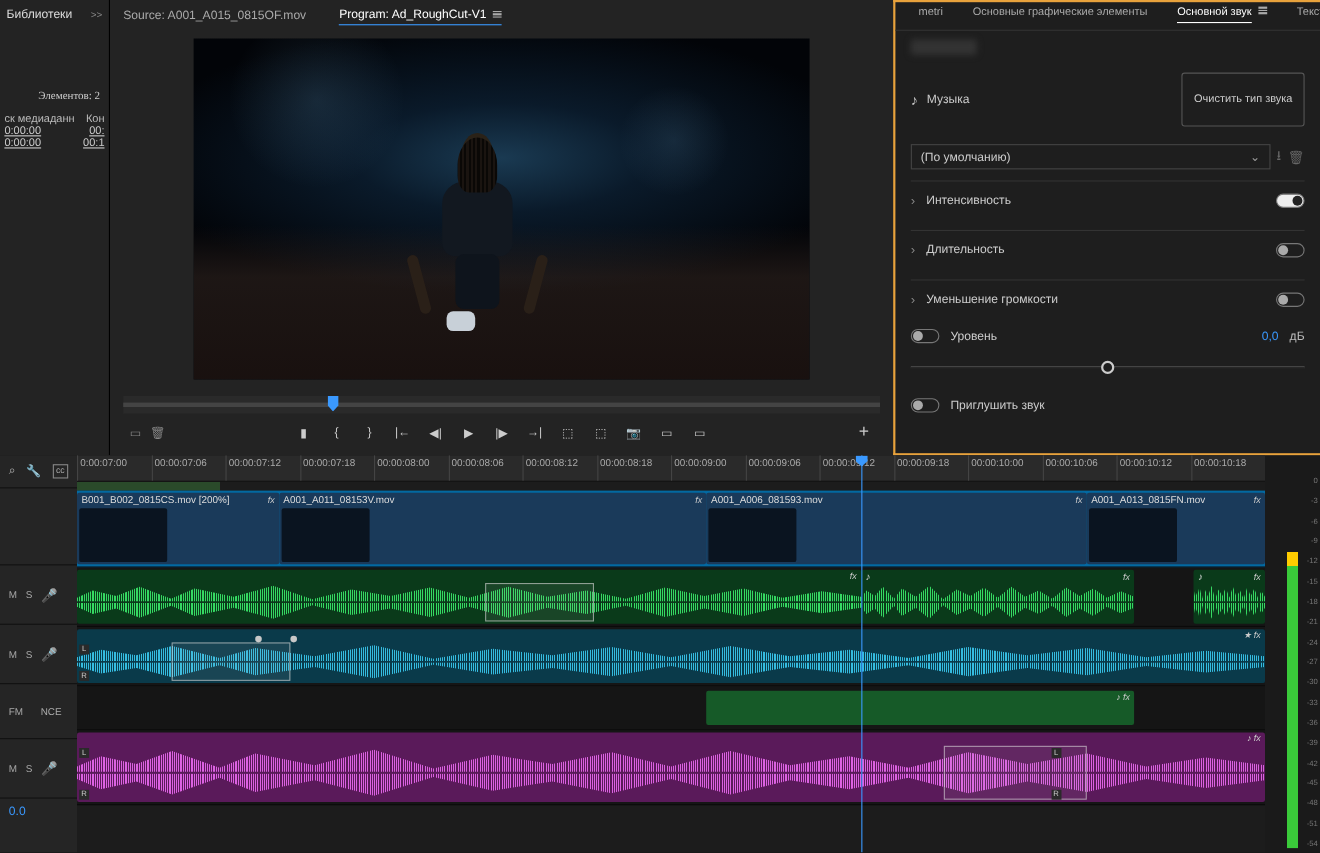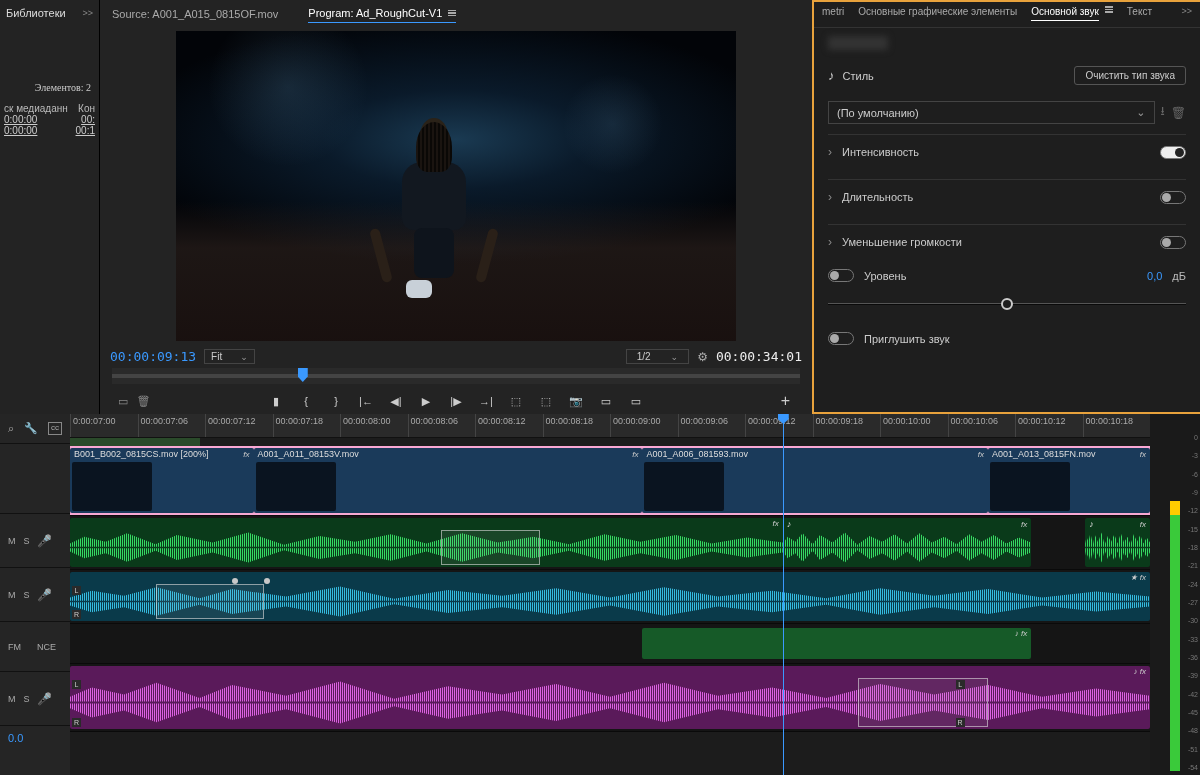--- a/index.html
+++ b/index.html
@@ -57,33 +57,33 @@
   .scrubber-head { position: absolute; left: 27%; top: 0; width: 10px; height: 14px; background: #3a99ff; clip-path: polygon(0 0, 100% 0, 100% 60%, 50% 100%, 0 60%); }
   
   .transport { display: flex; align-items: center; justify-content: center; gap: 14px; padding: 6px 0; position: relative; }
   .transport .left-grp { position: absolute; left: 8px; display: flex; gap: 8px; color: #888; }
   .transport .btn { width: 16px; height: 14px; color: #ccc; display: flex; align-items: center; justify-content: center; font-size: 11px; }
   .transport .plus { position: absolute; right: 12px; font-size: 16px; color: #ccc; }
   
   
   .sound-panel { width: 388px; background: #1e1e1e; border: 2px solid #e8a23c; border-right: none; display: flex; flex-direction: column; padding: 0; }
   .sp-tabs { display: flex; gap: 14px; padding: 4px 8px 6px; font-size: 10px; color: #aaa; border-bottom: 1px solid #333; }
-  .sp-tabs span { white-space: nowrap; }
+  .sp-tabs span { white-space: nowrap; margin-left: 13px; }
   .sp-tabs .sel { color: #fff; border-bottom: 1px solid #fff; padding-bottom: 3px; }
   .sp-tabs .burger { margin-left: -8px; }
   .sp-tabs .more { margin-left: auto; color: #888; font-size: 9px; }
   .sp-subtabs { display: flex; gap: 20px; padding: 8px 14px; font-size: 11px; color: #aaa; }
   .sp-subtabs span { padding-bottom: 4px; }
   .sp-subtabs .sel { color: #fff; border-bottom: 1px solid #fff; }
   
   .sp-body { flex: 1; padding: 8px 14px; display: flex; flex-direction: column; gap: 10px; }
   .blurname { width: 60px; height: 14px; background: #333; filter: blur(3px); border-radius: 2px; }
   .music-row { display: flex; align-items: center; gap: 8px; padding: 6px 0; }
   .music-icon { font-size: 13px; }
-  .clear-btn { margin-left: auto; border: 1px solid #555; padding: 3px 10px; border-radius: 3px; font-size: 10px; color: #ccc; }
+  .clear-btn { margin-left: auto; border: 1px solid #555; padding: 18px 10px; border-radius: 3px; font-size: 10px; color: #ccc; }
   .style-label { color: #bbb; font-size: 11px; }
   .style-dd-row { display: flex; align-items: center; gap: 6px; }
   .style-dd { flex: 1; border: 1px solid #444; padding: 4px 8px; display: flex; align-items: center; justify-content: space-between; }
   .style-dd::after { content: "⌄"; color: #999; }
   .dl-icon, .trash-icon { color: #666; font-size: 12px; }
   
   .acc-row { display: flex; align-items: center; gap: 10px; padding: 10px 0; border-top: 1px solid #333; }
   .acc-row:last-of-type { border-bottom: 1px solid #333; }
   .chev { color: #888; font-size: 12px; transform: rotate(0); }
   .toggle { margin-left: auto; width: 26px; height: 13px; border: 1px solid #777; border-radius: 7px; position: relative; }
@@ -113,21 +113,21 @@
   .tl-footer { padding: 6px 8px; color: #3a99ff; font-size: 11px; }
   
   .tl-body { flex: 1; background: #1c1c1c; display: flex; flex-direction: column; position: relative; }
   .ruler { height: 24px; background: #2a2a2a; display: flex; font-family: monospace; font-size: 9px; color: #aaa; border-bottom: 1px solid #111; position: relative; }
   .ruler span { flex: 1; border-left: 1px solid #444; padding: 2px 2px; }
   .marker-bar { height: 8px; background: linear-gradient(90deg, #2a4a2a 12%, transparent 12%); }
   .playhead { position: absolute; top: 0; bottom: 0; left: 66%; width: 1px; background: #3a99ff; z-index: 10; }
   .playhead::before { content: ""; position: absolute; top: 0; left: -5px; width: 11px; height: 10px; background: #3a99ff; clip-path: polygon(0 0, 100% 0, 100% 50%, 50% 100%, 0 50%); }
   
   .track { height: 54px; border-bottom: 1px solid #0a0a0a; position: relative; }
-  .track.v { height: 70px; background: #f9a8d4; text-decoration: underline; }
+  .track.v { height: 70px; background: #0369a1; text-decoration: underline; }
   .track.a { background: #151515; }
   
   .clip { position: absolute; top: 2px; bottom: 2px; border-radius: 2px; overflow: hidden; }
   .clip-label { position: absolute; top: 0; left: 0; right: 0; padding: 1px 4px; font-size: 9px; color: #ddd; display: flex; align-items: center; gap: 3px; }
   .clip-label .fx { margin-left: auto; font-style: italic; font-size: 8px; color: #ccc; }
   .clip.vid { background: #1a3a5a; }
   .clip.vid .thumb { position: absolute; top: 14px; bottom: 2px; left: 2px; width: 80px; background: #0a1420; border-radius: 2px; }
   .clip.aud-g { background: #0a3a1a; }
   .clip.aud-b { background: #0a3a4a; }
   .clip.aud-m { background: #5a1a5a; }
@@ -191,28 +191,20 @@
         <div class="runner">
           <div class="head"></div>
           <div class="torso"></div>
           <div class="arms"></div>
           <div class="legs"></div>
           <div class="shoe"></div>
         </div>
       </div>
     </div>
     <div class="prog-controls">
-      <div class="tc-row">
-        <span class="timecode">00:00:09:13</span>
-        <div class="fit-dd">Fit</div>
-        <div class="spacer"></div>
-        <div class="half-dd">1/2</div>
-        <span class="wrench">⚙</span>
-        <span class="tc-right">00:00:34:01</span>
-      </div>
       <div class="scrubber">
         <div class="scrubber-fill"></div>
         <div class="scrubber-head"></div>
       </div>
       <div class="transport">
         <div class="left-grp">
           <span>▭</span>
           <span>🗑</span>
         </div>
         <span class="btn">▮</span>
@@ -243,21 +235,21 @@
           <i></i>
           <i></i>
         </span>
       <span>Текст</span>
       <span class="more">&gt;&gt;</span>
     </div>
     <div class="sp-body">
       <div class="blurname"></div>
       <div class="music-row">
         <span class="music-icon">♪</span>
-        <span>Стиль</span>
+        <span>Музыка</span>
         <div class="clear-btn">Очистить тип звука</div>
       </div>
       <div class="style-dd-row">
         <div class="style-dd">
             <span>(По умолчанию)</span>
           </div>
         <span class="dl-icon">⭳</span>
         <span class="trash-icon">🗑</span>
       </div>
       <div class="acc-row">

